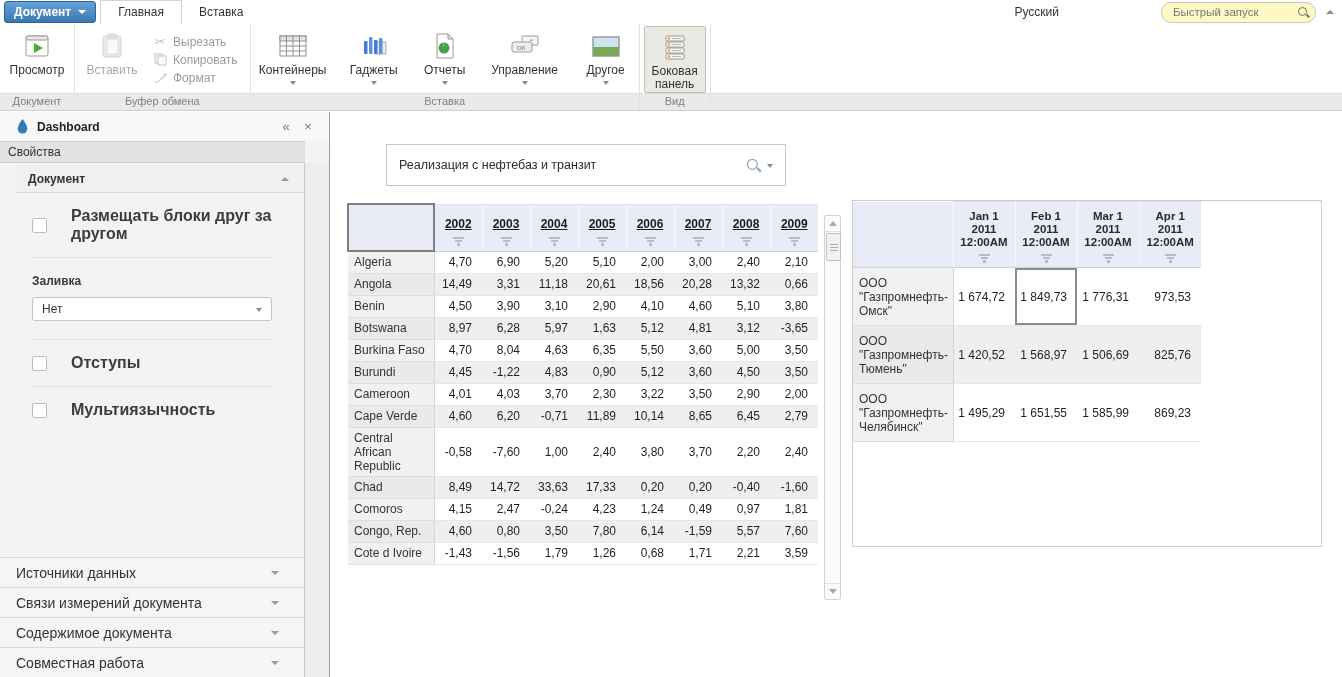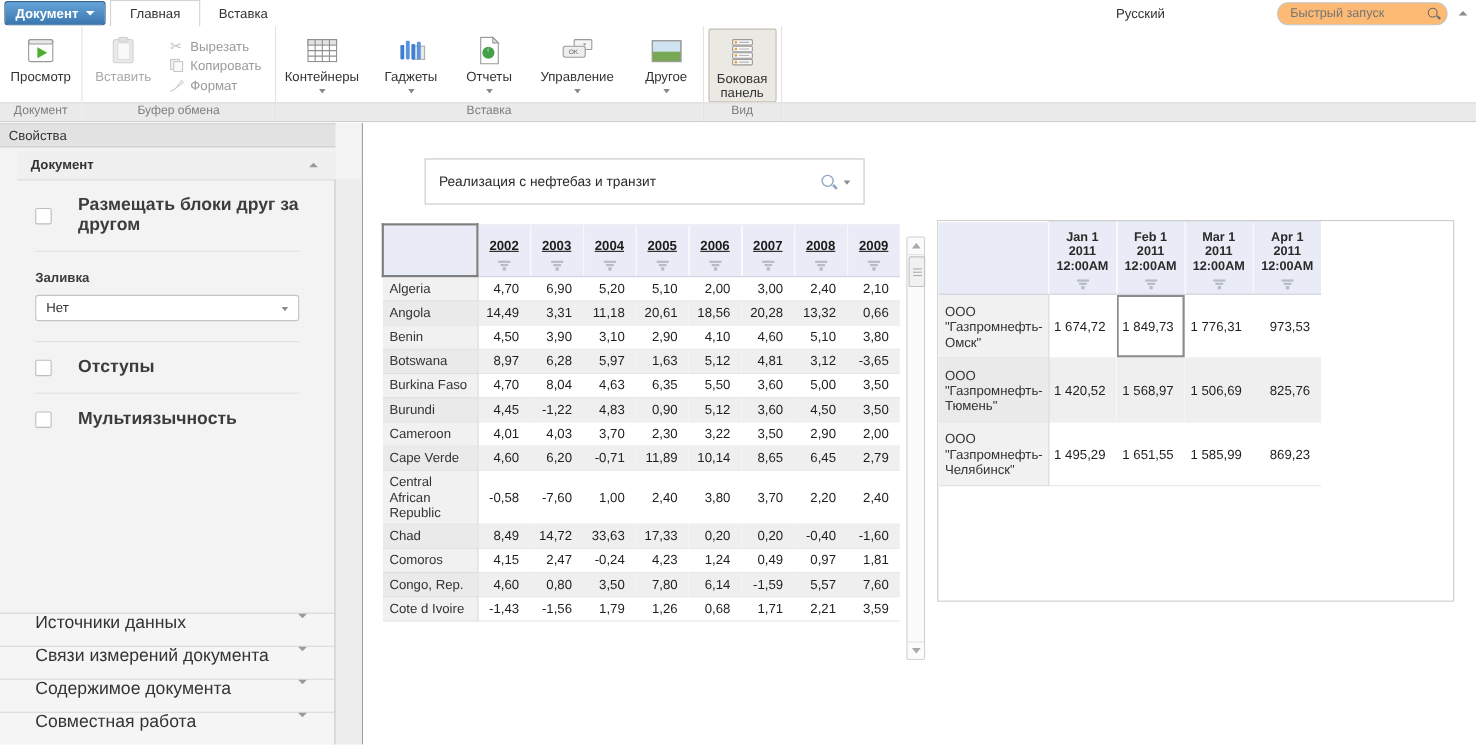--- a/index.html
+++ b/index.html
@@ -9,21 +9,21 @@
   
   .tabbar{position:absolute;left:0;top:0;width:1342px;height:24px;background:#fff;display:flex;align-items:center;}
   .appmenu{margin-left:4px;height:20px;padding:0 9px;display:flex;align-items:center;gap:7px;
            background:linear-gradient(#66a3d9,#3a78af);border:1px solid #2d6396;border-radius:3px;
            color:#fff;font-size:12px;font-weight:bold;cursor:default;}
   .caret-w{width:0;height:0;border-left:4px solid transparent;border-right:4px solid transparent;border-top:4px solid #fff;}
   .tab{height:23px;line-height:23px;padding:0 17px;font-size:12px;color:#333;}
   .tab.active{background:#fff;border:1px solid #d4d4d4;border-bottom:1px solid #fff;}
   .tabbar-right{margin-left:auto;display:flex;align-items:center;gap:10px;margin-right:8px;}
   .lang{font-size:12px;color:#333;margin-right:92px;}
-  .qsearch{width:138px;height:19px;border:1px solid #c6c6c6;border-radius:10px;background:#fdba74;
+  .qsearch{width:138px;height:19px;border:1px solid #c6c6c6;border-radius:10px;background:#fef9c3;
            display:flex;align-items:center;padding:0 6px 0 9px;}
   .qsearch input{border:none;outline:none;flex:1;font-size:11.5px;font-family:"Liberation Sans",sans-serif;color:#555;background:transparent;width:100px;}
   .mag{position:relative;width:12px;height:12px;flex:none;}
   .mag::before{content:"";position:absolute;left:1px;top:1px;width:7px;height:7px;border:1.5px solid #6b6b6b;border-radius:50%;}
   .mag::after{content:"";position:absolute;left:8.5px;top:8.5px;width:4px;height:1.6px;background:#6b6b6b;transform:rotate(45deg);}
   .mag.blue::before{border-color:#8fa7c4;}
   .mag.blue::after{background:#8fa7c4;}
   .caret-up{width:0;height:0;border-left:4px solid transparent;border-right:4px solid transparent;border-bottom:4px solid #8a8a8a;}
 
   
@@ -59,22 +59,22 @@
   .chev-dn{width:0;height:0;border-left:4px solid transparent;border-right:4px solid transparent;border-top:4px solid #9a9a9a;}
   .cb-row{display:flex;align-items:center;gap:8px;margin:14px 0 0 32px;}
   .cb{width:13px;height:13px;background:#fff;border:1px solid #bdbdbd;border-radius:2px;flex:none;}
   .cb-label{font-size:16px;font-weight:bold;color:#3c3c3c;padding-left:16px;}
   .sb-div{width:240px;margin:14px 0 0 32px;border-top:1px solid #e0e0e0;}
   .fill-label{margin:16px 0 0 32px;font-size:12px;font-weight:bold;color:#3c3c3c;}
   .sb-select{width:240px;height:24px;margin:9px 0 0 32px;background:#fff;border:1px solid #c4c4c4;border-radius:3px;
              display:flex;align-items:center;padding:0 9px;font-size:12px;color:#333;box-sizing:border-box;}
   .sb-select .dcaret{margin-left:auto;}
   .sb-sections{position:absolute;left:0;bottom:0;width:305px;}
-  .sb-section{height:29px;border-top:1px solid #d9d9d9;background:#f5f5f5;display:flex;
-              padding-left:32px;font-size:16px;color:#333;}
+  .sb-section{height:29px;border-top:1px solid #d9d9d9;background:#f5f5f5;display:flex;align-items:center;
+              padding-left:16px;font-size:14px;color:#333;}
   .sb-section .chev{margin-left:auto;margin-right:26px;}
 
   
   .canvas{position:absolute;left:330px;top:112px;width:1012px;height:565px;background:#fff;}
   .combo{position:absolute;left:56px;top:32px;width:400px;height:42px;border:1px solid #c6c6c6;background:#fff;
          display:flex;align-items:center;padding:0 12px;font-size:12.5px;color:#2b2b2b;box-sizing:border-box;}
   .combo .right{margin-left:auto;display:flex;align-items:center;gap:8px;}
 
   
   table.pivot{border-collapse:collapse;table-layout:fixed;background:#fff;}
@@ -287,20 +287,28 @@
       <div class="rlabel">Вид</div>
     </div>
 
     <div class="rgroup filler">
       <div class="rbtns"></div>
       <div class="rlabel"></div>
     </div>
   </div>
 
   <div class="sidebar">
+    <div class="sb-title">
+      <svg width="11" height="15">
+          <path d="M5.5 0C5.5 0 .7 6 .7 9.8a4.8 4.8 0 0 0 9.6 0C10.3 6 5.5 0 5.5 0Z" fill="#3079b5"></path>
+        </svg>
+      <span class="t">Dashboard</span>
+      <span class="winbtn">«</span>
+      <span class="winbtn">×</span>
+    </div>
     <div class="sb-props">Свойства</div>
 
     <div class="sb-sechdr" style="margin-top:3px;">
       <span>Документ</span>
       <span class="chev chev-up"></span>
     </div>
 
     <div class="cb-row">
       <span class="cb"></span>
       <span class="cb-label">Размещать блоки друг за другом</span>

